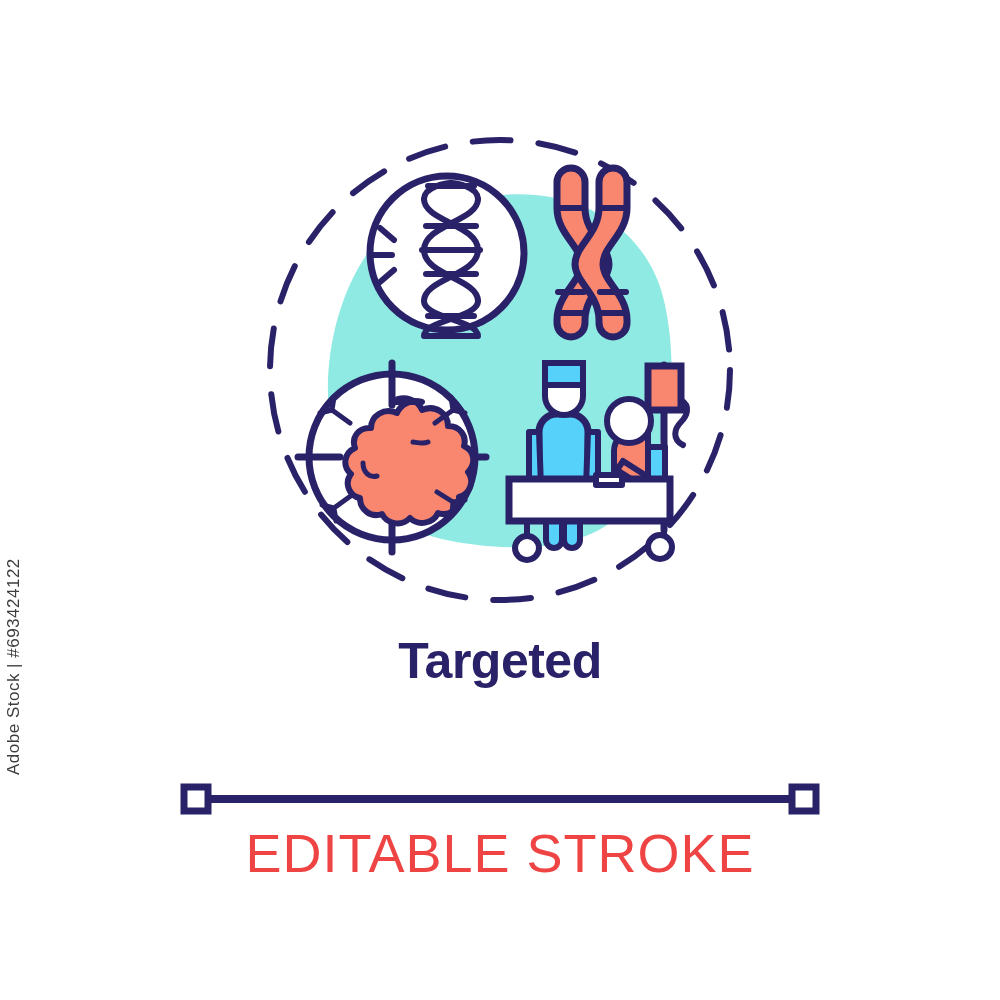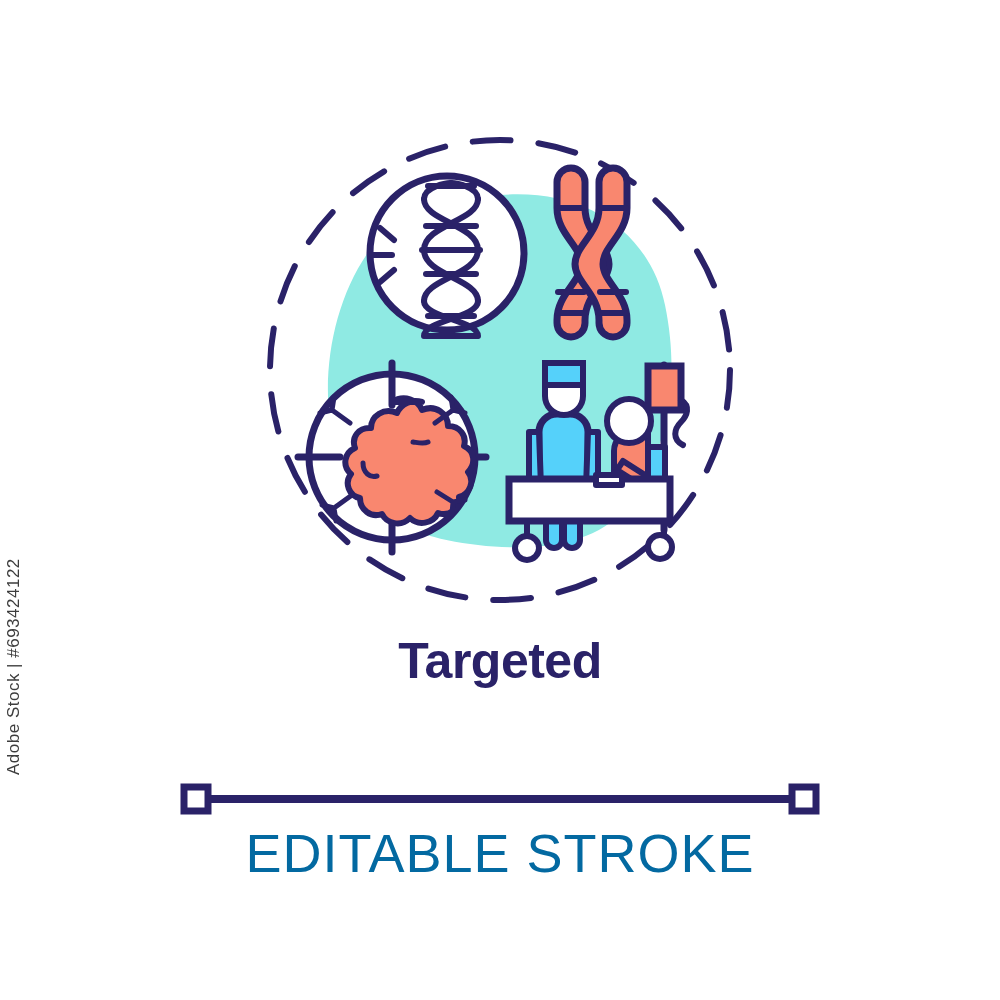--- a/index.html
+++ b/index.html
@@ -41,21 +41,21 @@
   }
   .stroke-label {
     position: absolute;
     left: 0;
     top: 822px;
     width: 1000px;
     text-align: center;
     font-size: 54px;
     font-weight: normal;
     letter-spacing: 1px;
-    color: #0369a1;
+    color: #ef4444;
     font-family: "Liberation Sans", sans-serif;
   }
   .watermark-side {
     position: absolute;
     left: 4px;
     top: 745px;
     width: 250px;
     height: 30px;
     transform: rotate(-90deg);
     transform-origin: 15px 15px;

